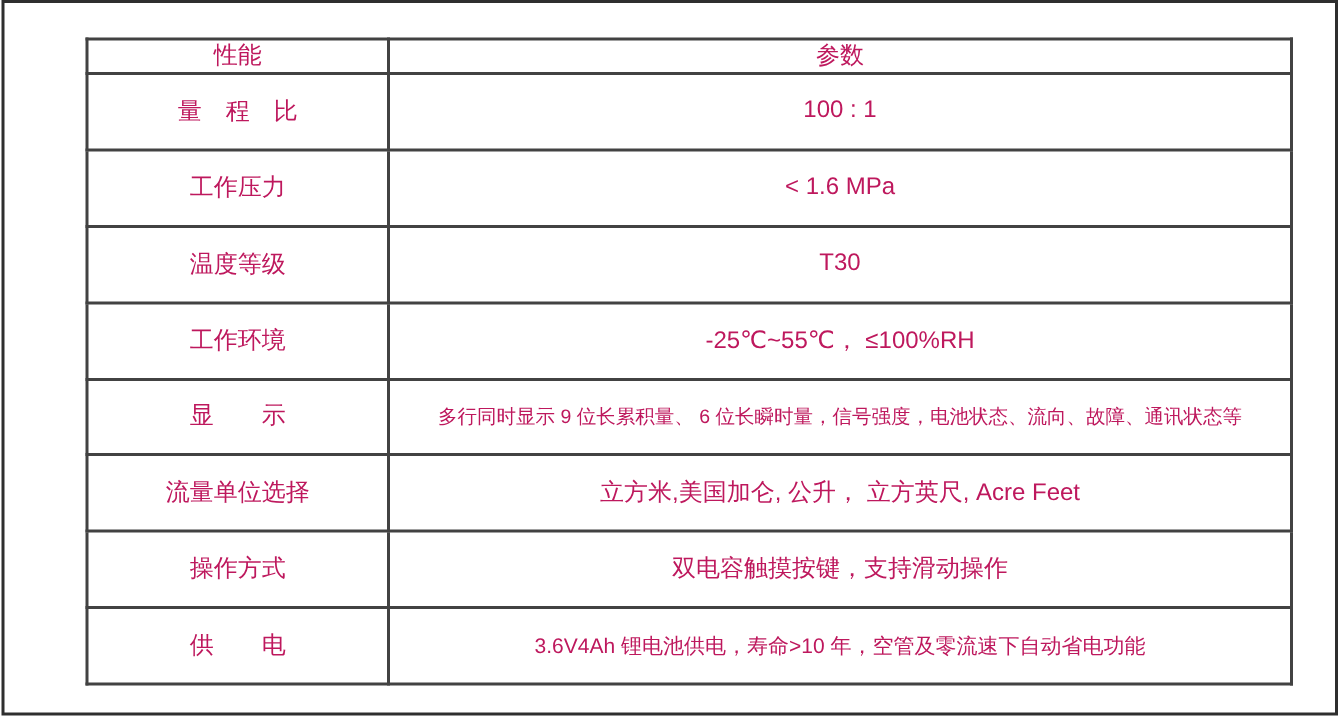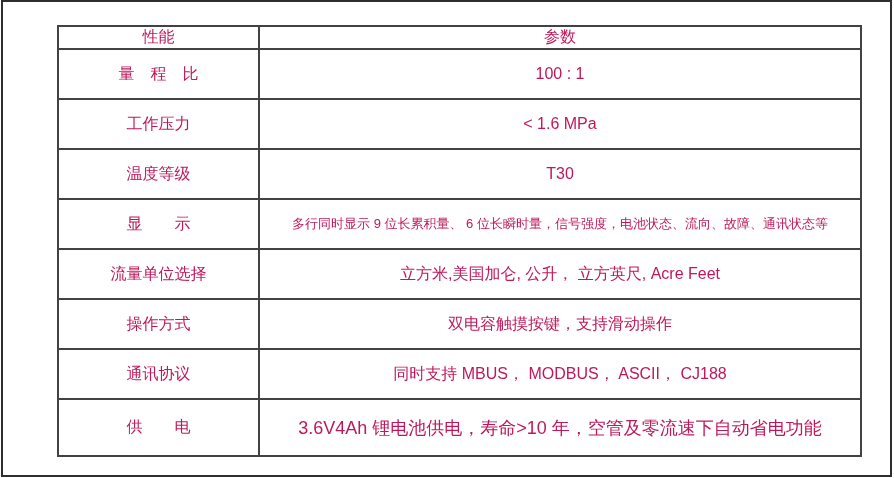--- a/index.html
+++ b/index.html
@@ -41,21 +41,21 @@
     text-align: center;
     vertical-align: middle;
     color: #be185d;
     font-size: 16px;
     font-weight: normal;
     padding: 0 3px;
     white-space: pre;
     overflow: hidden;
   }
   table.spec td.size-small  { font-size: 13px; }
-  table.spec td.size-medium { font-size: 18px; border-radius: 10px; }
+  table.spec td.size-medium { font-size: 14px; border-radius: 10px; }
 </style>
 </head>
 <body>
 
 <div class="page-frame"></div>
 
 <table class="spec">
   <colgroup>
     <col class="c1">
     <col class="c2">
@@ -73,33 +73,33 @@
       </tr>
       <tr>
         <td>工作压力</td>
         <td>&lt; 1.6 MPa</td>
       </tr>
       <tr>
         <td>温度等级</td>
         <td>T30</td>
       </tr>
       <tr>
+        <td>工作环境</td>
+        <td>-25℃~55℃， ≤100%RH</td>
+      </tr>
+      <tr>
         <td>显　　示</td>
         <td class="size-small">多行同时显示 9 位长累积量、 6 位长瞬时量，信号强度，电池状态、流向、故障、通讯状态等</td>
       </tr>
       <tr>
         <td>流量单位选择</td>
         <td>立方米,美国加仑, 公升， 立方英尺, Acre Feet</td>
       </tr>
       <tr>
         <td>操作方式</td>
         <td>双电容触摸按键，支持滑动操作</td>
       </tr>
       <tr>
-        <td>通讯协议</td>
-        <td>同时支持 MBUS， MODBUS， ASCII， CJ188</td>
-      </tr>
-      <tr>
         <td>供　　电</td>
         <td class="size-medium">3.6V4Ah 锂电池供电，寿命&gt;10 年，空管及零流速下自动省电功能</td>
       </tr>
     </tbody>
 </table>
 
 </body></html>

